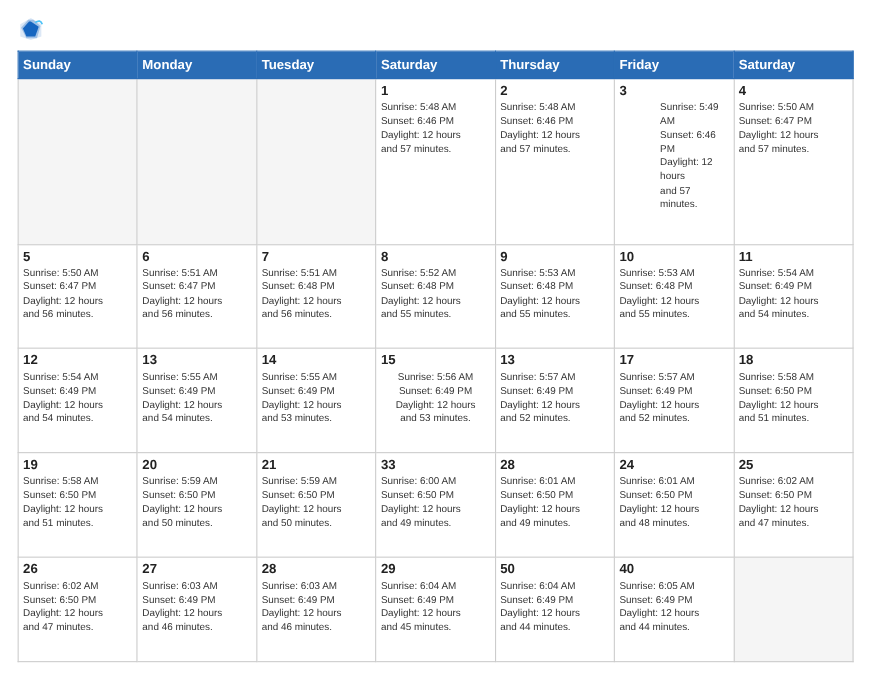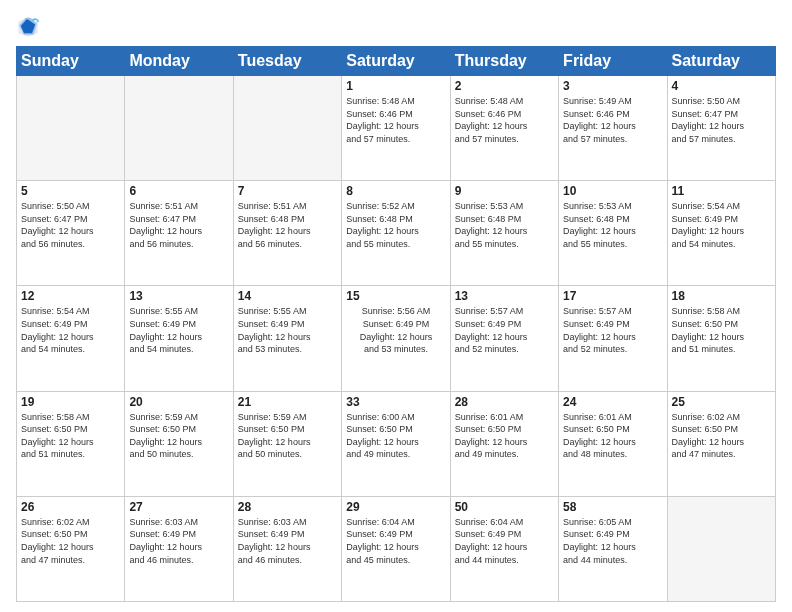--- a/index.html
+++ b/index.html
@@ -55,21 +55,21 @@
     .calendar {
       flex: 1;
       border: 1px solid #ccc;
       border-collapse: collapse;
       width: 100%;
       table-layout: fixed;
     }
     .calendar th {
       background-color: #2a6cb5;
       color: #fff;
-      font-size: 16px;
+      font-size: 12px;
       font-weight: bold;
       padding: 5px 4px;
       text-align: left;
       border: 1px solid #2a6cb5;
     }
     .calendar td {
       border: 1px solid #ccc;
       vertical-align: top;
       padding: 3px 4px;
       font-size: 9.5px;
@@ -144,21 +144,21 @@
           </td>
           <td>
             <span class="day-num">2</span>
             <div class="day-info" style="white-space: pre-line;">Sunrise: 5:48 AM
 Sunset: 6:46 PM
 Daylight: 12 hours
 and 57 minutes.</div>
           </td>
           <td>
             <span class="day-num">3</span>
-            <div class="day-info" style="white-space: pre-line;">Sunrise: 5:49 AM
+            <div class="day-info" style="white-space: pre-line; margin-left: 37px;">Sunrise: 5:49 AM
 Sunset: 6:46 PM
 Daylight: 12 hours
 and 57 minutes.</div>
           </td>
           <td>
             <span class="day-num">4</span>
             <div class="day-info" style="white-space: pre-line;">Sunrise: 5:50 AM
 Sunset: 6:47 PM
 Daylight: 12 hours
 and 57 minutes.</div>
@@ -347,21 +347,21 @@
 and 45 minutes.</div>
           </td>
           <td>
             <span class="day-num">50</span>
             <div class="day-info" style="white-space: pre-line;">Sunrise: 6:04 AM
 Sunset: 6:49 PM
 Daylight: 12 hours
 and 44 minutes.</div>
           </td>
           <td>
-            <span class="day-num">58</span>
+            <span class="day-num">40</span>
             <div class="day-info" style="white-space: pre-line;">Sunrise: 6:05 AM
 Sunset: 6:49 PM
 Daylight: 12 hours
 and 44 minutes.</div>
           </td>
           <td class="empty"></td>
         </tr>
       </tbody>
   </table>
 </div>

